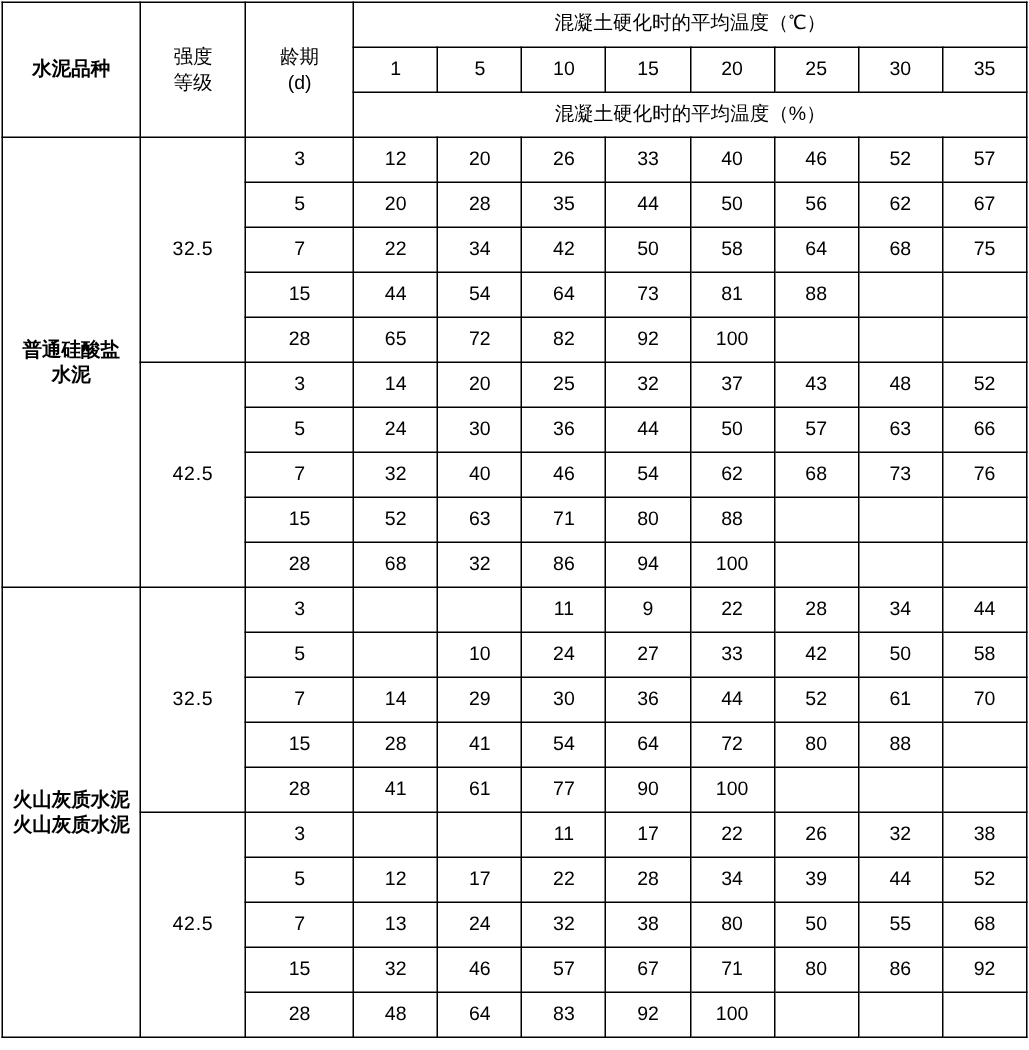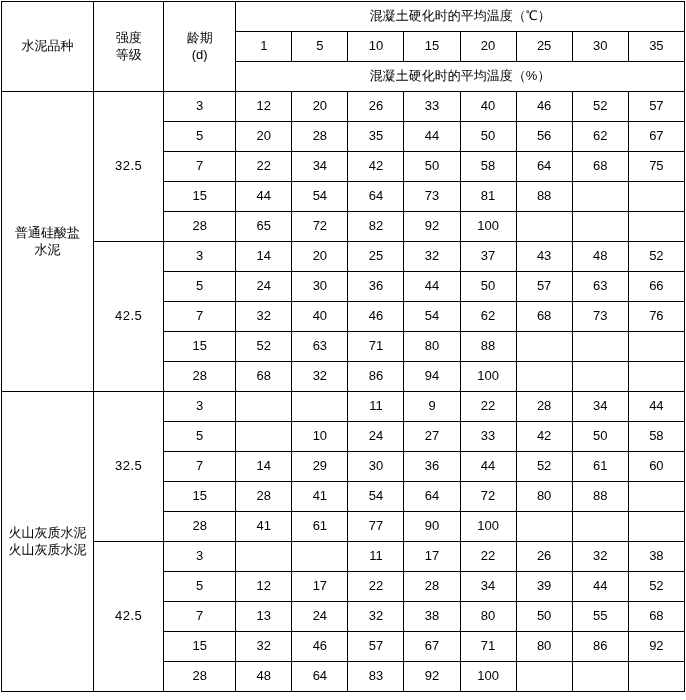--- a/index.html
+++ b/index.html
@@ -27,28 +27,28 @@
   }
   table.grid td {
     border: 1px solid #000000;
     text-align: center;
     vertical-align: middle;
     font-size: 13px;
     padding: 0;
     height: 29px;
     line-height: 1.25;
   }
-  td.thick-left { border-left: 2px solid #000; }
+  td.thick-left { border-left: 2px solid #000; font-weight: bold; }
   td.thick-right { border-right: 2px solid #000; }
   td.thick-top { border-top: 2px solid #000; }
   td.thick-bottom { border-bottom: 2px solid #000; }
   .hdr-cat { font-size: 14px; }
   .hdr-grade { font-size: 14px; line-height: 1.3; }
   .hdr-age { font-size: 14px; line-height: 1.3; }
-  .hdr-temp { font-size: 14px; }
+  .hdr-temp { font-size: 14px; font-family: Liberation Mono, monospace; }
   .hdr-pct { font-size: 14px; }
   .hdr-tick { font-size: 13px; }
   .cat-cell { font-size: 14px; line-height: 1.5; }
   .grade-cell { font-size: 13px; letter-spacing: 0.5px; }
   .age-cell { font-size: 13px; }
   .val { font-size: 13px; }
   .empty { font-size: 13px; }
 </style>
 </head>
 <body>
@@ -245,21 +245,21 @@
       </tr>
       <tr>
         <td class="age-cell">7</td>
         <td class="val">14</td>
         <td class="val">29</td>
         <td class="val">30</td>
         <td class="val">36</td>
         <td class="val">44</td>
         <td class="val">52</td>
         <td class="val">61</td>
-        <td class="val thick-right">60</td>
+        <td class="val thick-right">70</td>
       </tr>
       <tr>
         <td class="age-cell">15</td>
         <td class="val">28</td>
         <td class="val">41</td>
         <td class="val">54</td>
         <td class="val">64</td>
         <td class="val">72</td>
         <td class="val">80</td>
         <td class="val">88</td>

